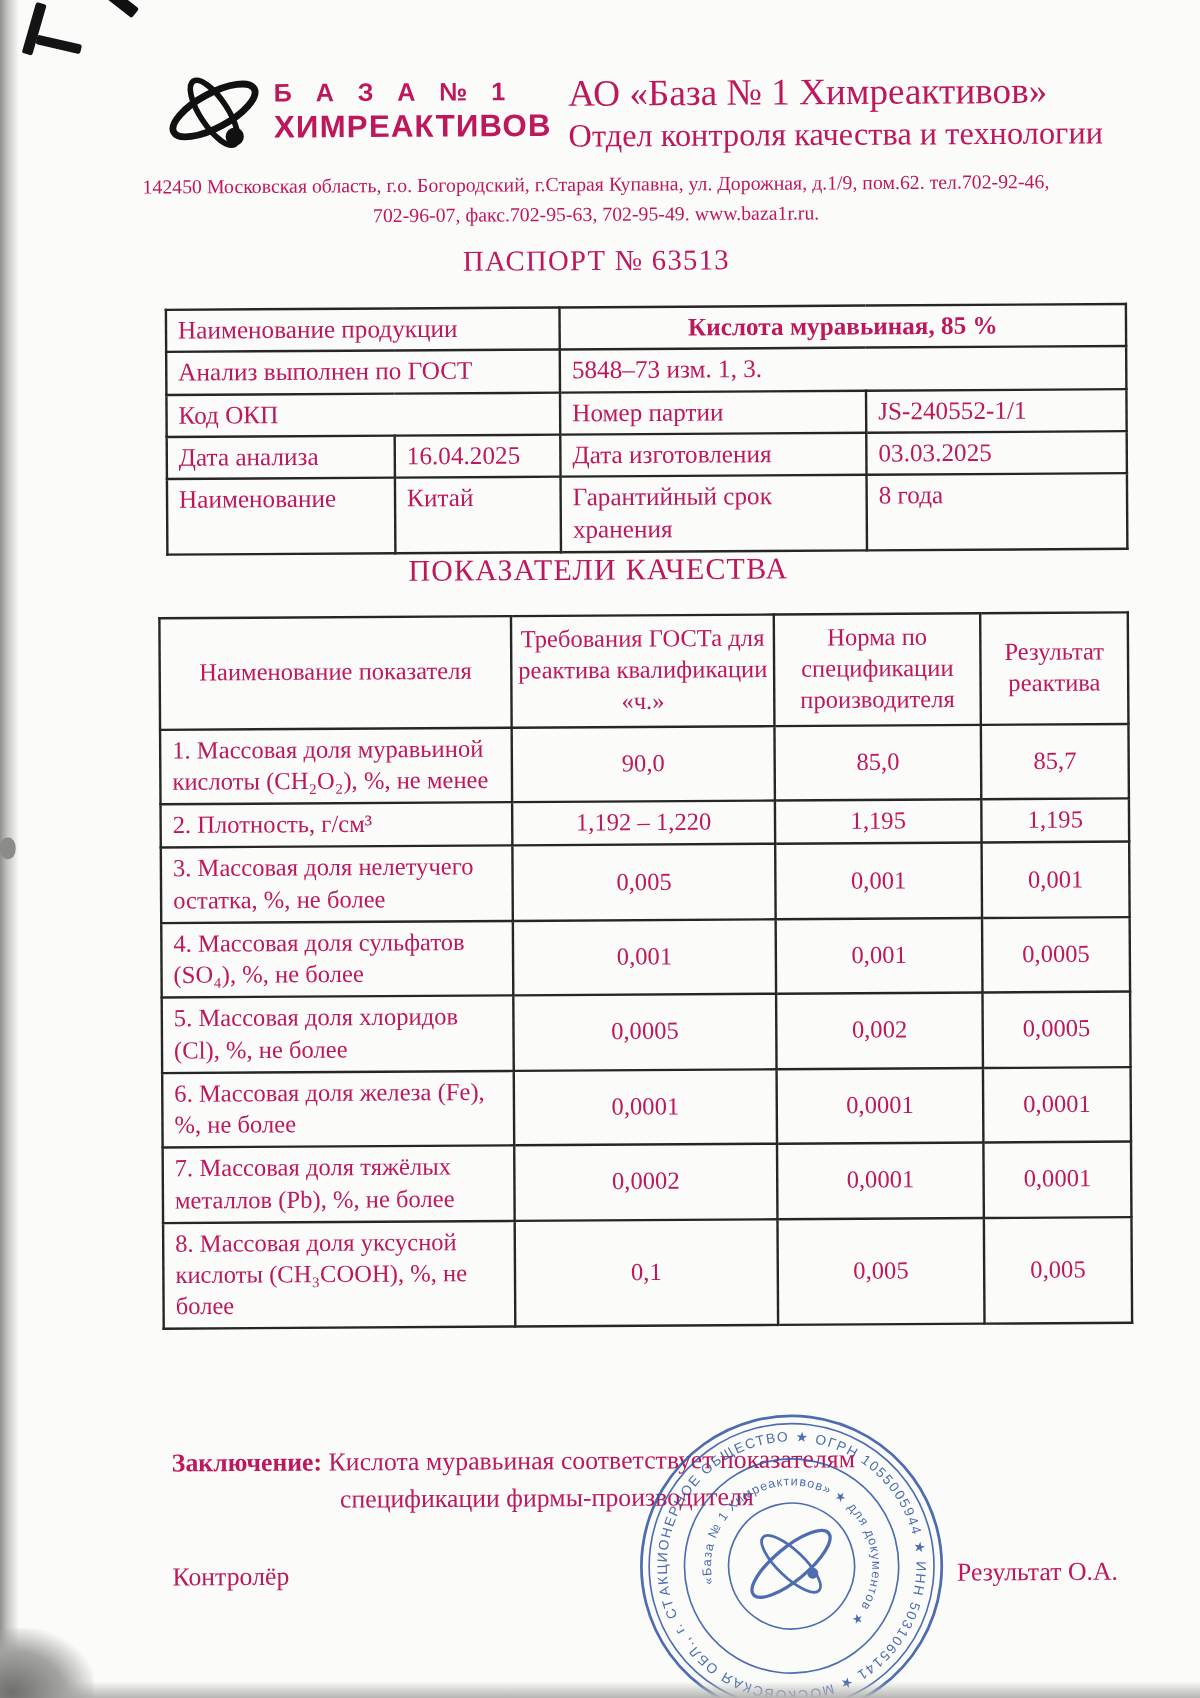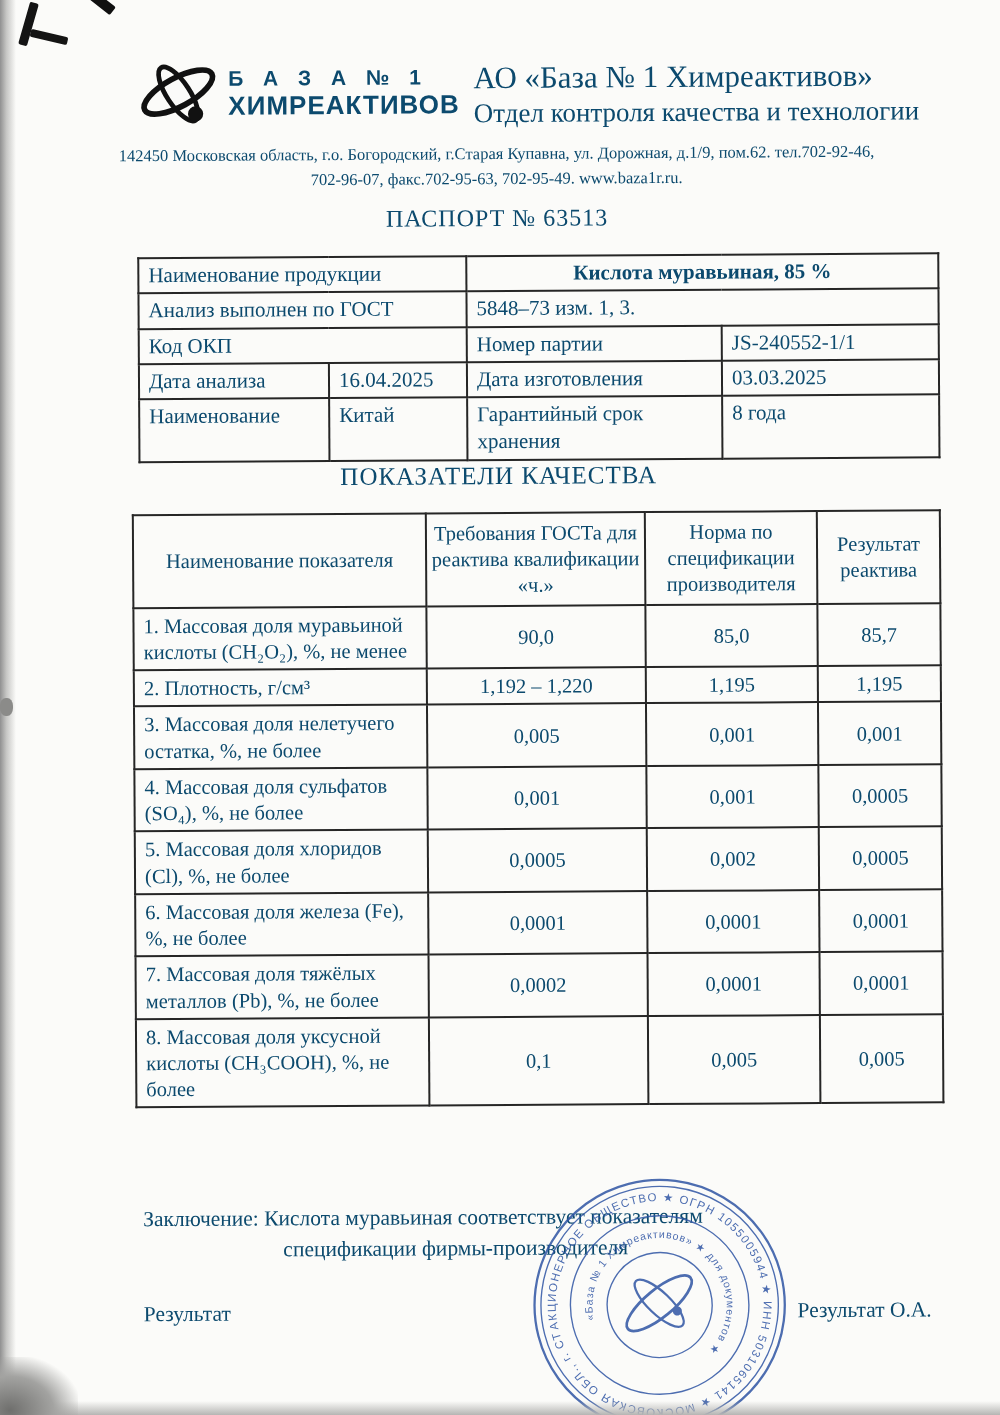--- a/index.html
+++ b/index.html
@@ -1,19 +1,19 @@
 <!DOCTYPE html>
 <html><head>
 <meta charset="utf-8">
 <style>
   * { margin:0; padding:0; box-sizing:border-box; }
   html,body { background:#8e8e8c; }
   .page {
     position:relative; width:1000px; height:1415px; margin:0 auto;
-    background:#fbfbf9; overflow:hidden; color:#0c4a6e;
+    background:#fbfbf9; overflow:hidden; color:#be185d;
     font-family:"Liberation Serif","DejaVu Serif",serif;
   }
   
   .edge-left { position:absolute; left:0; top:0; width:16px; height:100%;
     background:linear-gradient(90deg,#909090 0,#c6c6c4 40%,rgba(251,251,249,0) 100%); z-index:5; }
   .edge-bottom { position:absolute; left:0; bottom:0; width:100%; height:14px;
     background:linear-gradient(0deg,#b5b5b3 0,rgba(251,251,249,0) 100%); z-index:5; }
   .blob-bl { position:absolute; left:-22px; bottom:-20px; width:100px; height:78px; z-index:6;
     background:radial-gradient(ellipse at 32% 68%, #6f6f6d 0%, #a3a3a1 45%, rgba(251,251,249,0) 75%); }
   .blob-l { position:absolute; left:0; top:698px; width:13px; height:18px; background:#8b8b89; border-radius:45%; z-index:6; }
@@ -47,21 +47,21 @@
 
   
   .qtable { position:absolute; left:133px; top:512px; border-collapse:collapse; table-layout:fixed; }
   .qtable th, .qtable td { border:2px solid #262626; font-size:20.5px; line-height:1.28; }
   .qtable th { font-weight:normal; text-align:center; vertical-align:middle; padding:6px 4px; }
   .qtable td.name { text-align:left; padding:4px 6px 4px 9px; vertical-align:top; }
   .qtable td.num { text-align:center; vertical-align:middle; padding:4px 4px; }
 
   
   .conclusion { position:absolute; left:140px; top:1202px; width:720px; font-size:21.5px; line-height:1.45; }
-  .conclusion b { font-weight:normal; }
+  .conclusion b { font-weight:bold; }
   .conclusion .line2 { margin-left:140px; }
   .signature { position:absolute; left:0; top:1300px; width:100%; display:flex; justify-content:space-between; padding:0 72px 0 140px; font-size:21.5px; }
 
   
   .stamp { position:absolute; left:518px; top:1168px; width:276px; height:276px; opacity:0.85; transform:rotate(-14deg); z-index:4; }
   .stamp svg { display:block; }
   .stamp-ring-text { font-family:"Liberation Sans","DejaVu Sans",sans-serif; font-size:12.5px; letter-spacing:1.5px; fill:#2f55a4; }
   .stamp-ring-text-inner { font-family:"Liberation Sans","DejaVu Sans",sans-serif; font-size:11.5px; letter-spacing:1px; fill:#2f55a4; }
 </style>
 </head>
@@ -200,21 +200,21 @@
       </tr>
     </tbody>
       </table>
 
     <div class="conclusion">
       <div><b>Заключение:</b><span> Кислота муравьиная соответствует показателям</span></div>
       <div class="line2">спецификации фирмы-производителя</div>
     </div>
 
     <div class="signature">
-      <span>Результат</span>
+      <span>Контролёр</span>
       <span>Результат О.А.</span>
     </div>
 
     <div class="stamp">
       <svg viewBox="0 0 300 300" width="276" height="276">
         <defs>
           <path id="op" d="M 37,150 A 113,113 0 1 1 263,150 A 113,113 0 1 1 37,150"></path>
           <path id="ip" d="M 77,150 A 73,73 0 1 1 223,150 A 73,73 0 1 1 77,150"></path>
         </defs>
         <g fill="none" stroke="#2f55a4">

